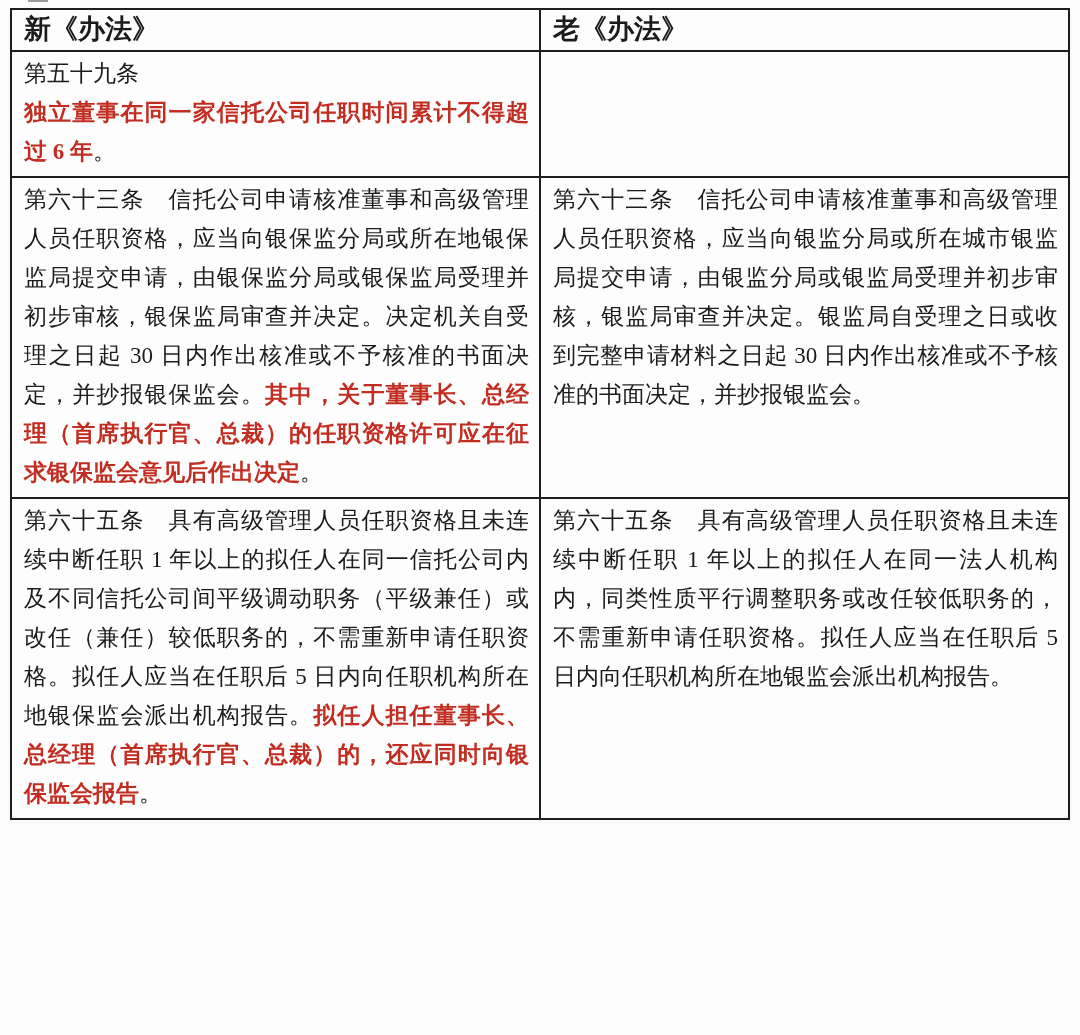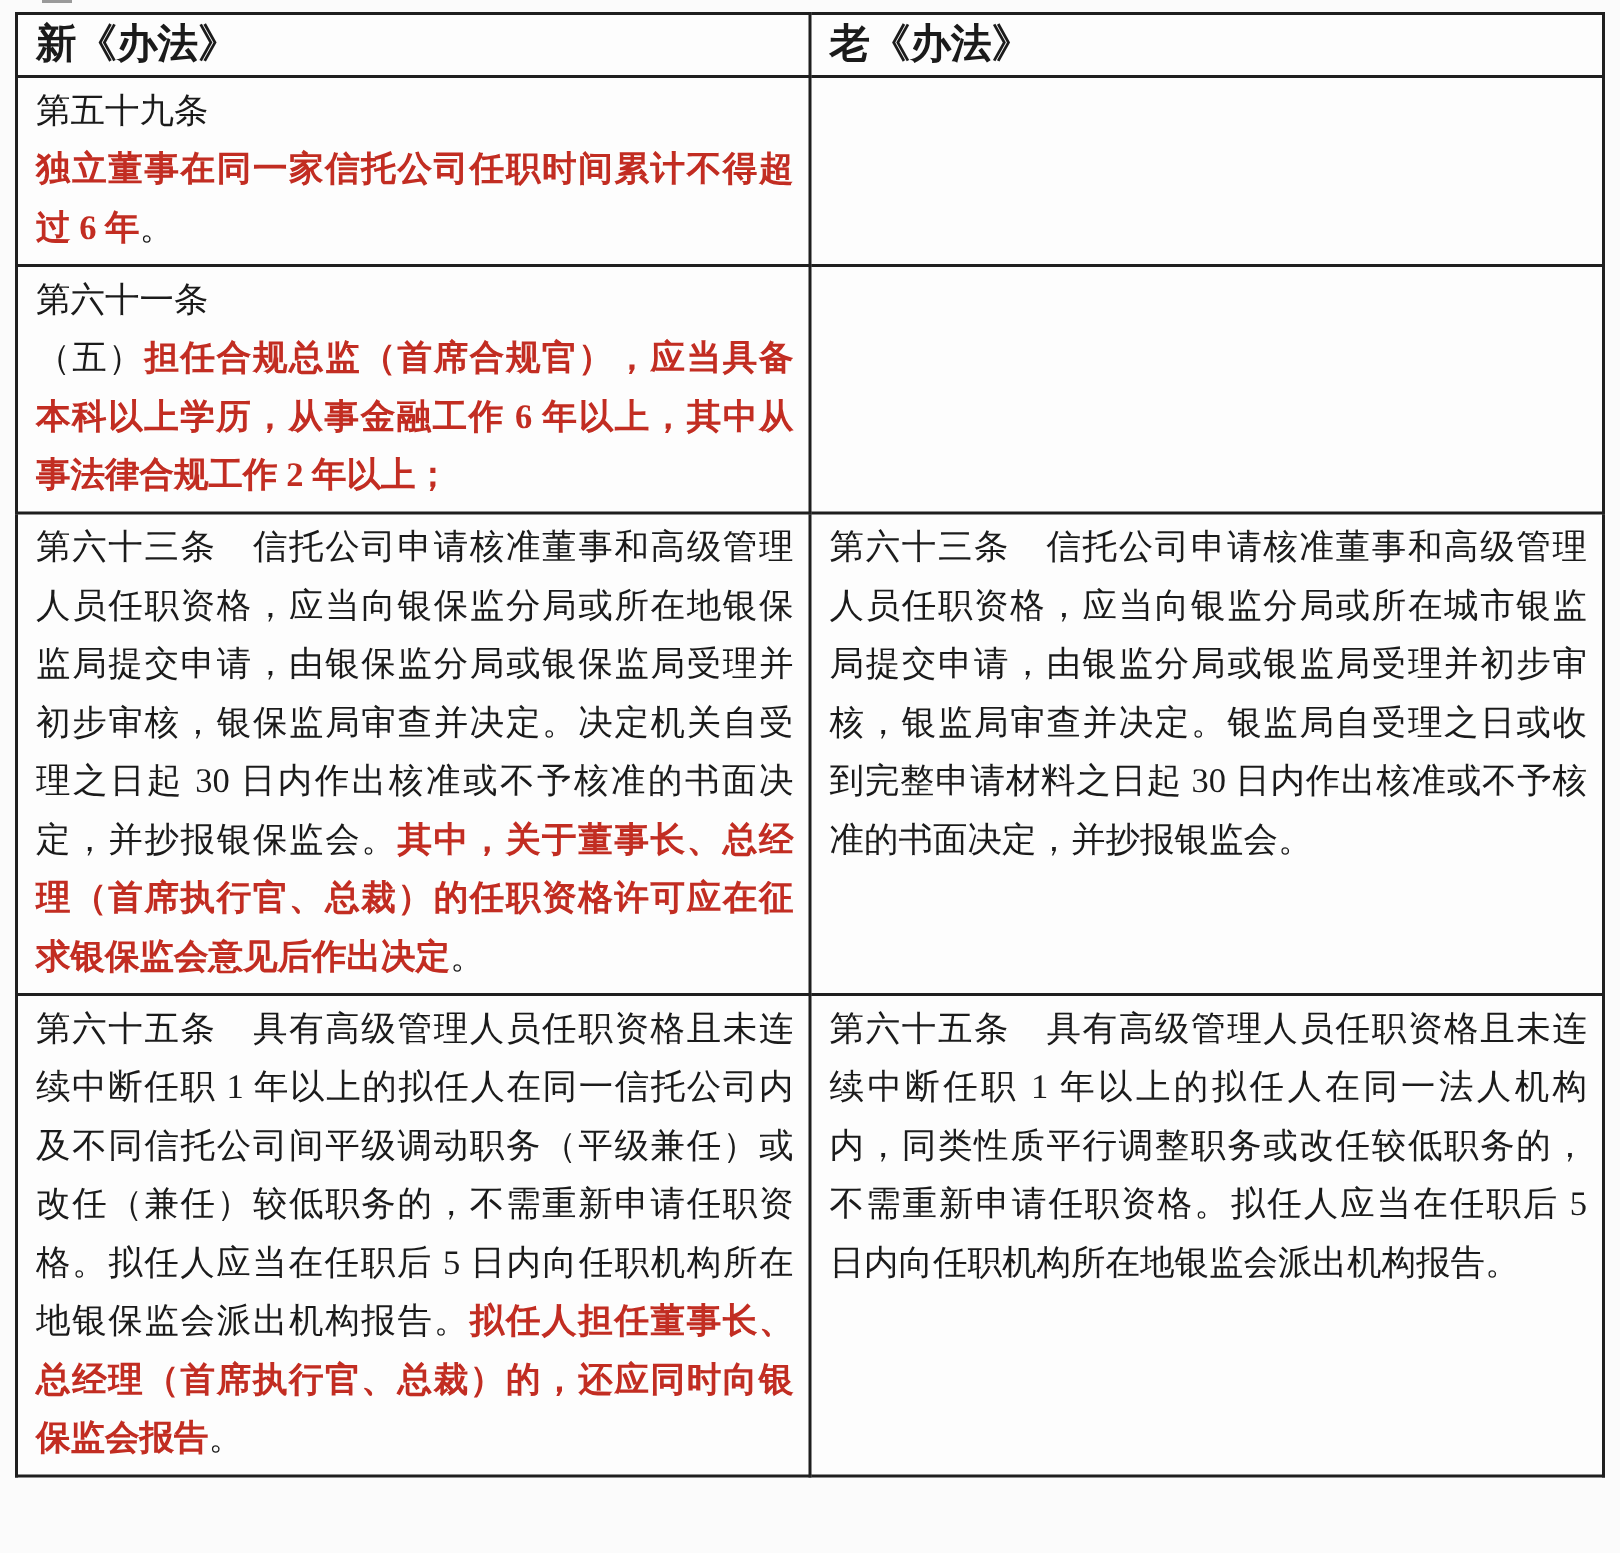--- a/index.html
+++ b/index.html
@@ -78,27 +78,20 @@
 
     <tr>
           <td>
             <p class="para"><span class="seg-black">第五十九条</span></p>
             <p class="para"><span class="seg-red">独立董事在同一家信托公司任职时间累计不得超过 6 年</span><span class="seg-black">。</span></p>
           </td>
           <td></td>
         </tr>
         <tr>
           <td>
-            <p class="para"><span class="seg-black">第六十一条</span></p>
-            <p class="para"><span class="seg-black">（五）</span><span class="seg-red">担任合规总监（首席合规官），应当具备本科以上学历，从事金融工作 6 年以上，其中从事法律合规工作 2 年以上；</span></p>
-          </td>
-          <td></td>
-        </tr>
-        <tr>
-          <td>
             <p class="para"><span class="seg-black">第六十三条　信托公司申请核准董事和高级管理人员任职资格，应当向银保监分局或所在地银保监局提交申请，由银保监分局或银保监局受理并初步审核，银保监局审查并决定。决定机关自受理之日起 30 日内作出核准或不予核准的书面决定，并抄报银保监会。</span><span class="seg-red">其中，关于董事长、总经理（首席执行官、总裁）的任职资格许可应在征求银保监会意见后作出决定</span><span class="seg-black">。</span></p>
           </td>
           <td>
             <p class="para"><span class="seg-black">第六十三条　信托公司申请核准董事和高级管理人员任职资格，应当向银监分局或所在城市银监局提交申请，由银监分局或银监局受理并初步审核，银监局审查并决定。银监局自受理之日或收到完整申请材料之日起 30 日内作出核准或不予核准的书面决定，并抄报银监会。</span></p>
           </td>
         </tr>
         <tr>
           <td>
             <p class="para"><span class="seg-black">第六十五条　具有高级管理人员任职资格且未连续中断任职 1 年以上的拟任人在同一信托公司内及不同信托公司间平级调动职务（平级兼任）或改任（兼任）较低职务的，不需重新申请任职资格。拟任人应当在任职后 5 日内向任职机构所在地银保监会派出机构报告。</span><span class="seg-red">拟任人担任董事长、总经理（首席执行官、总裁）的，还应同时向银保监会报告</span><span class="seg-black">。</span></p>
           </td>

